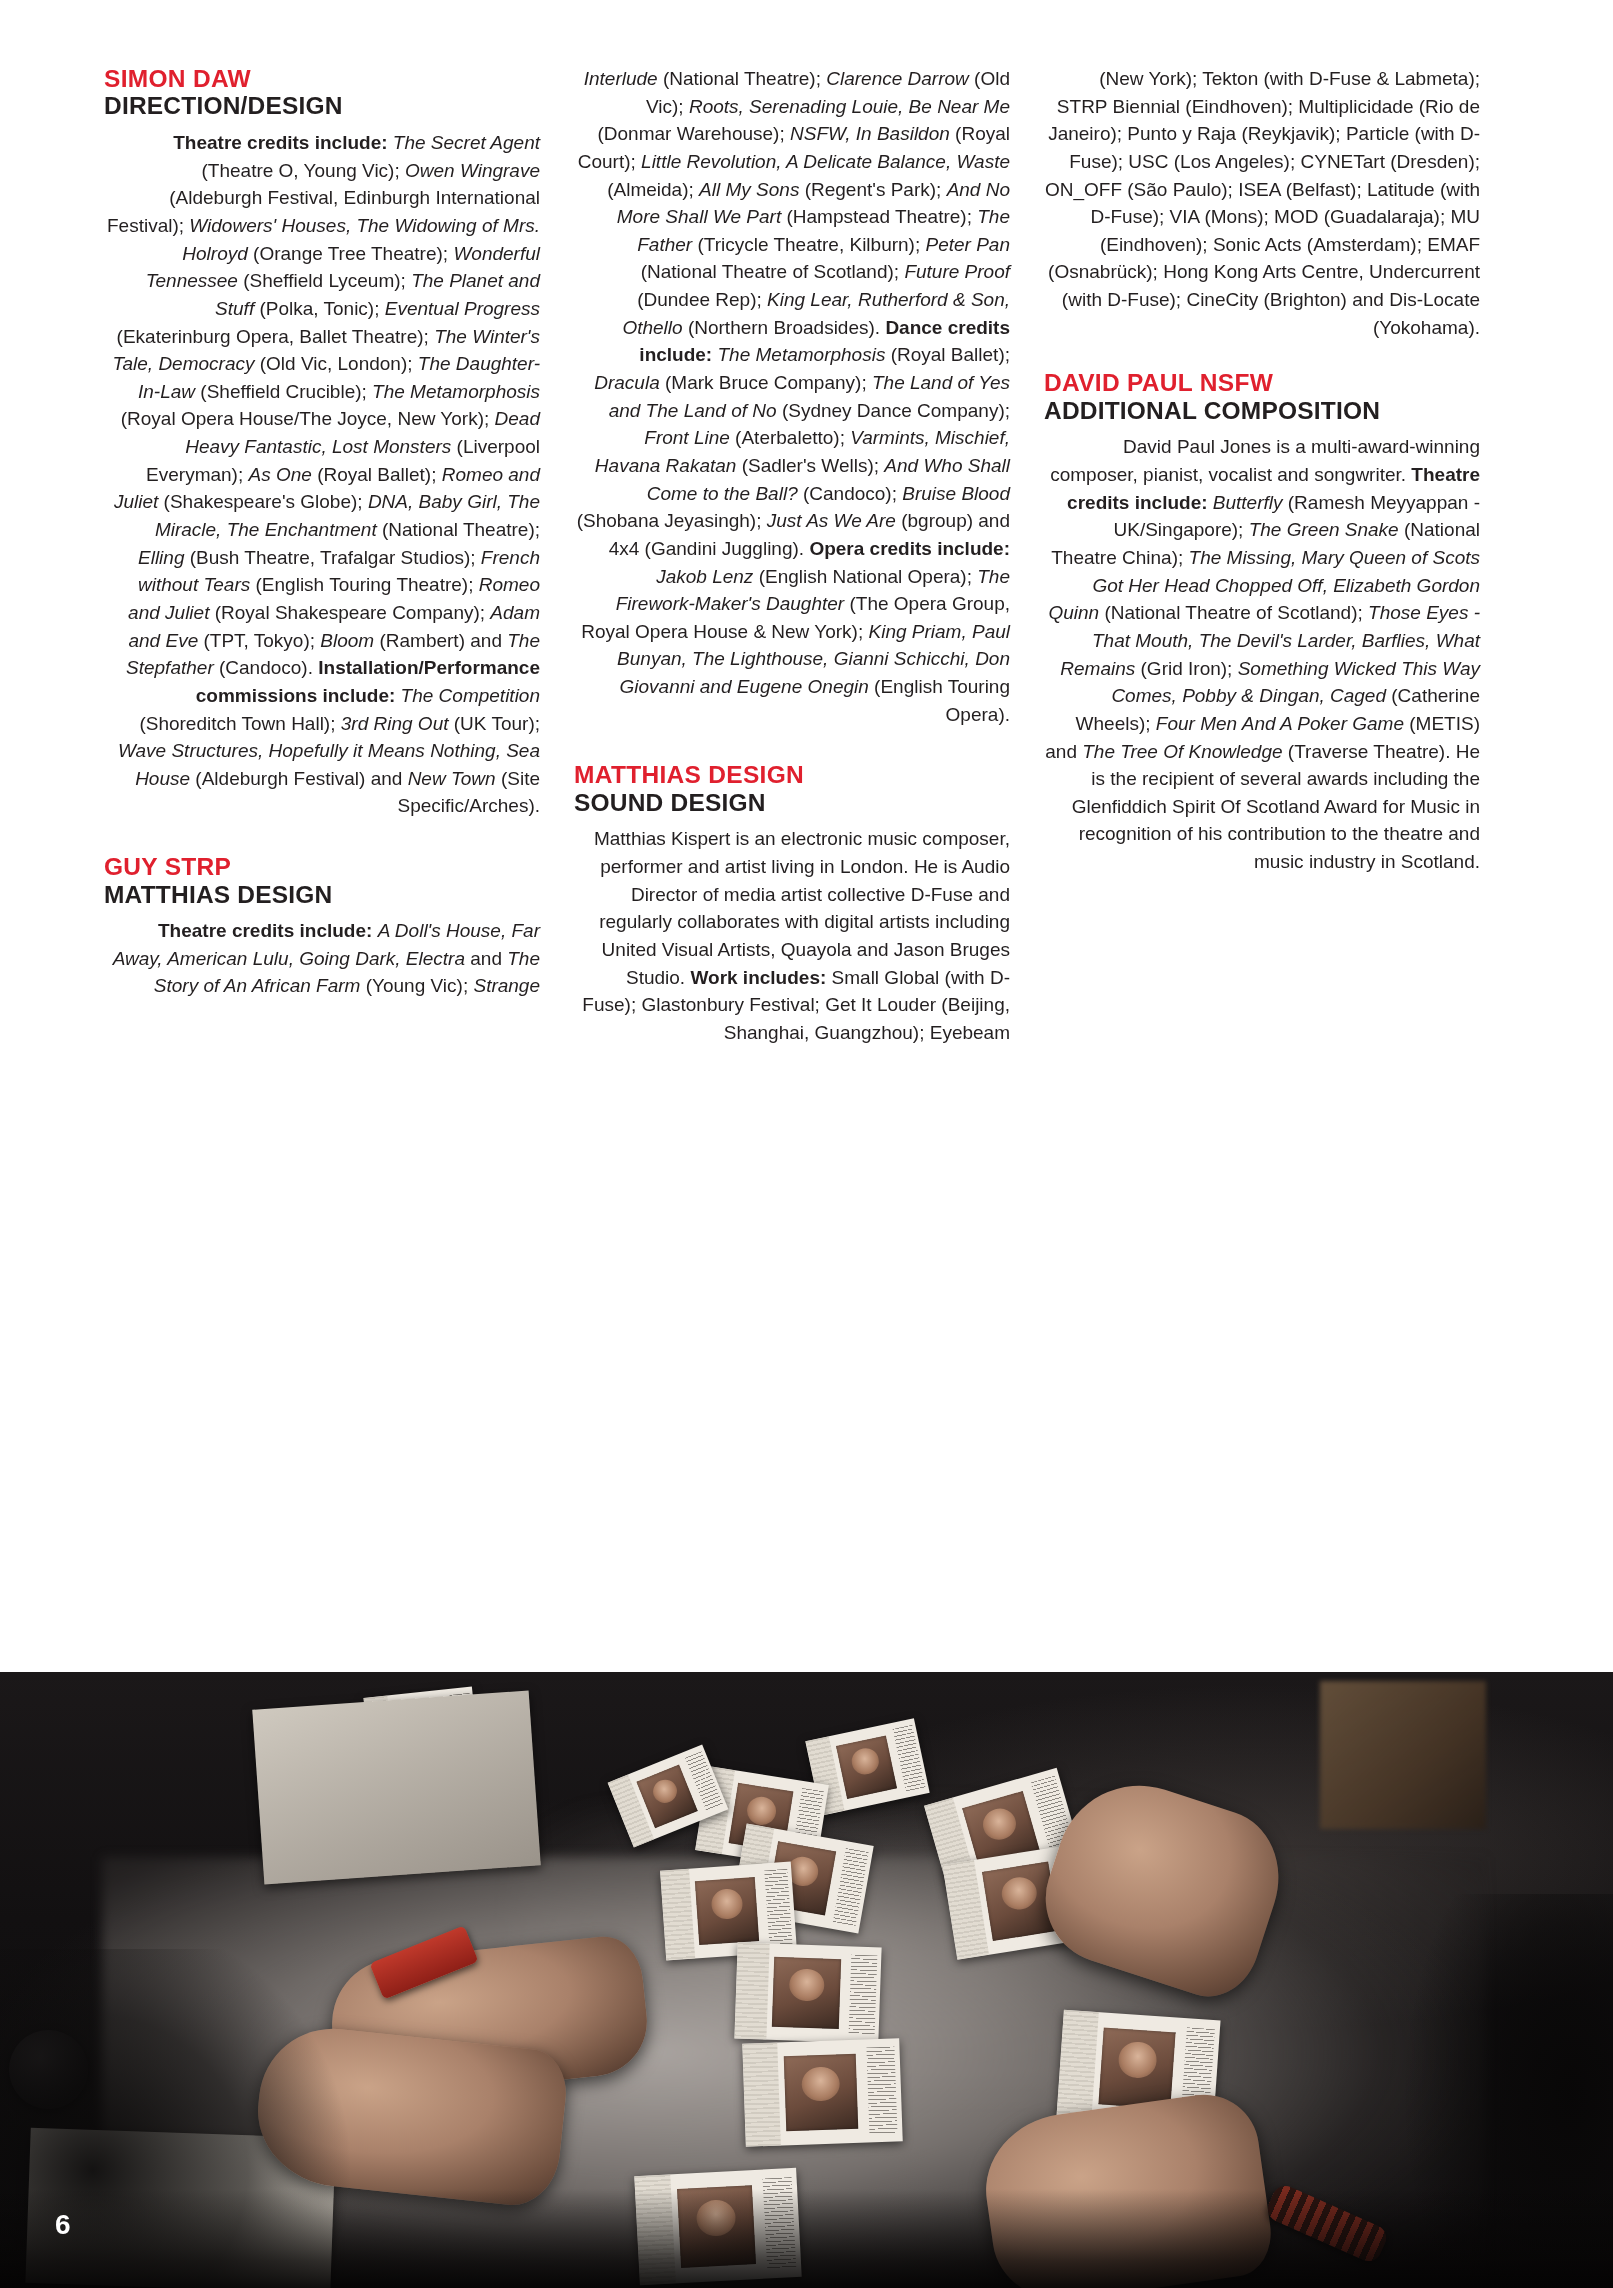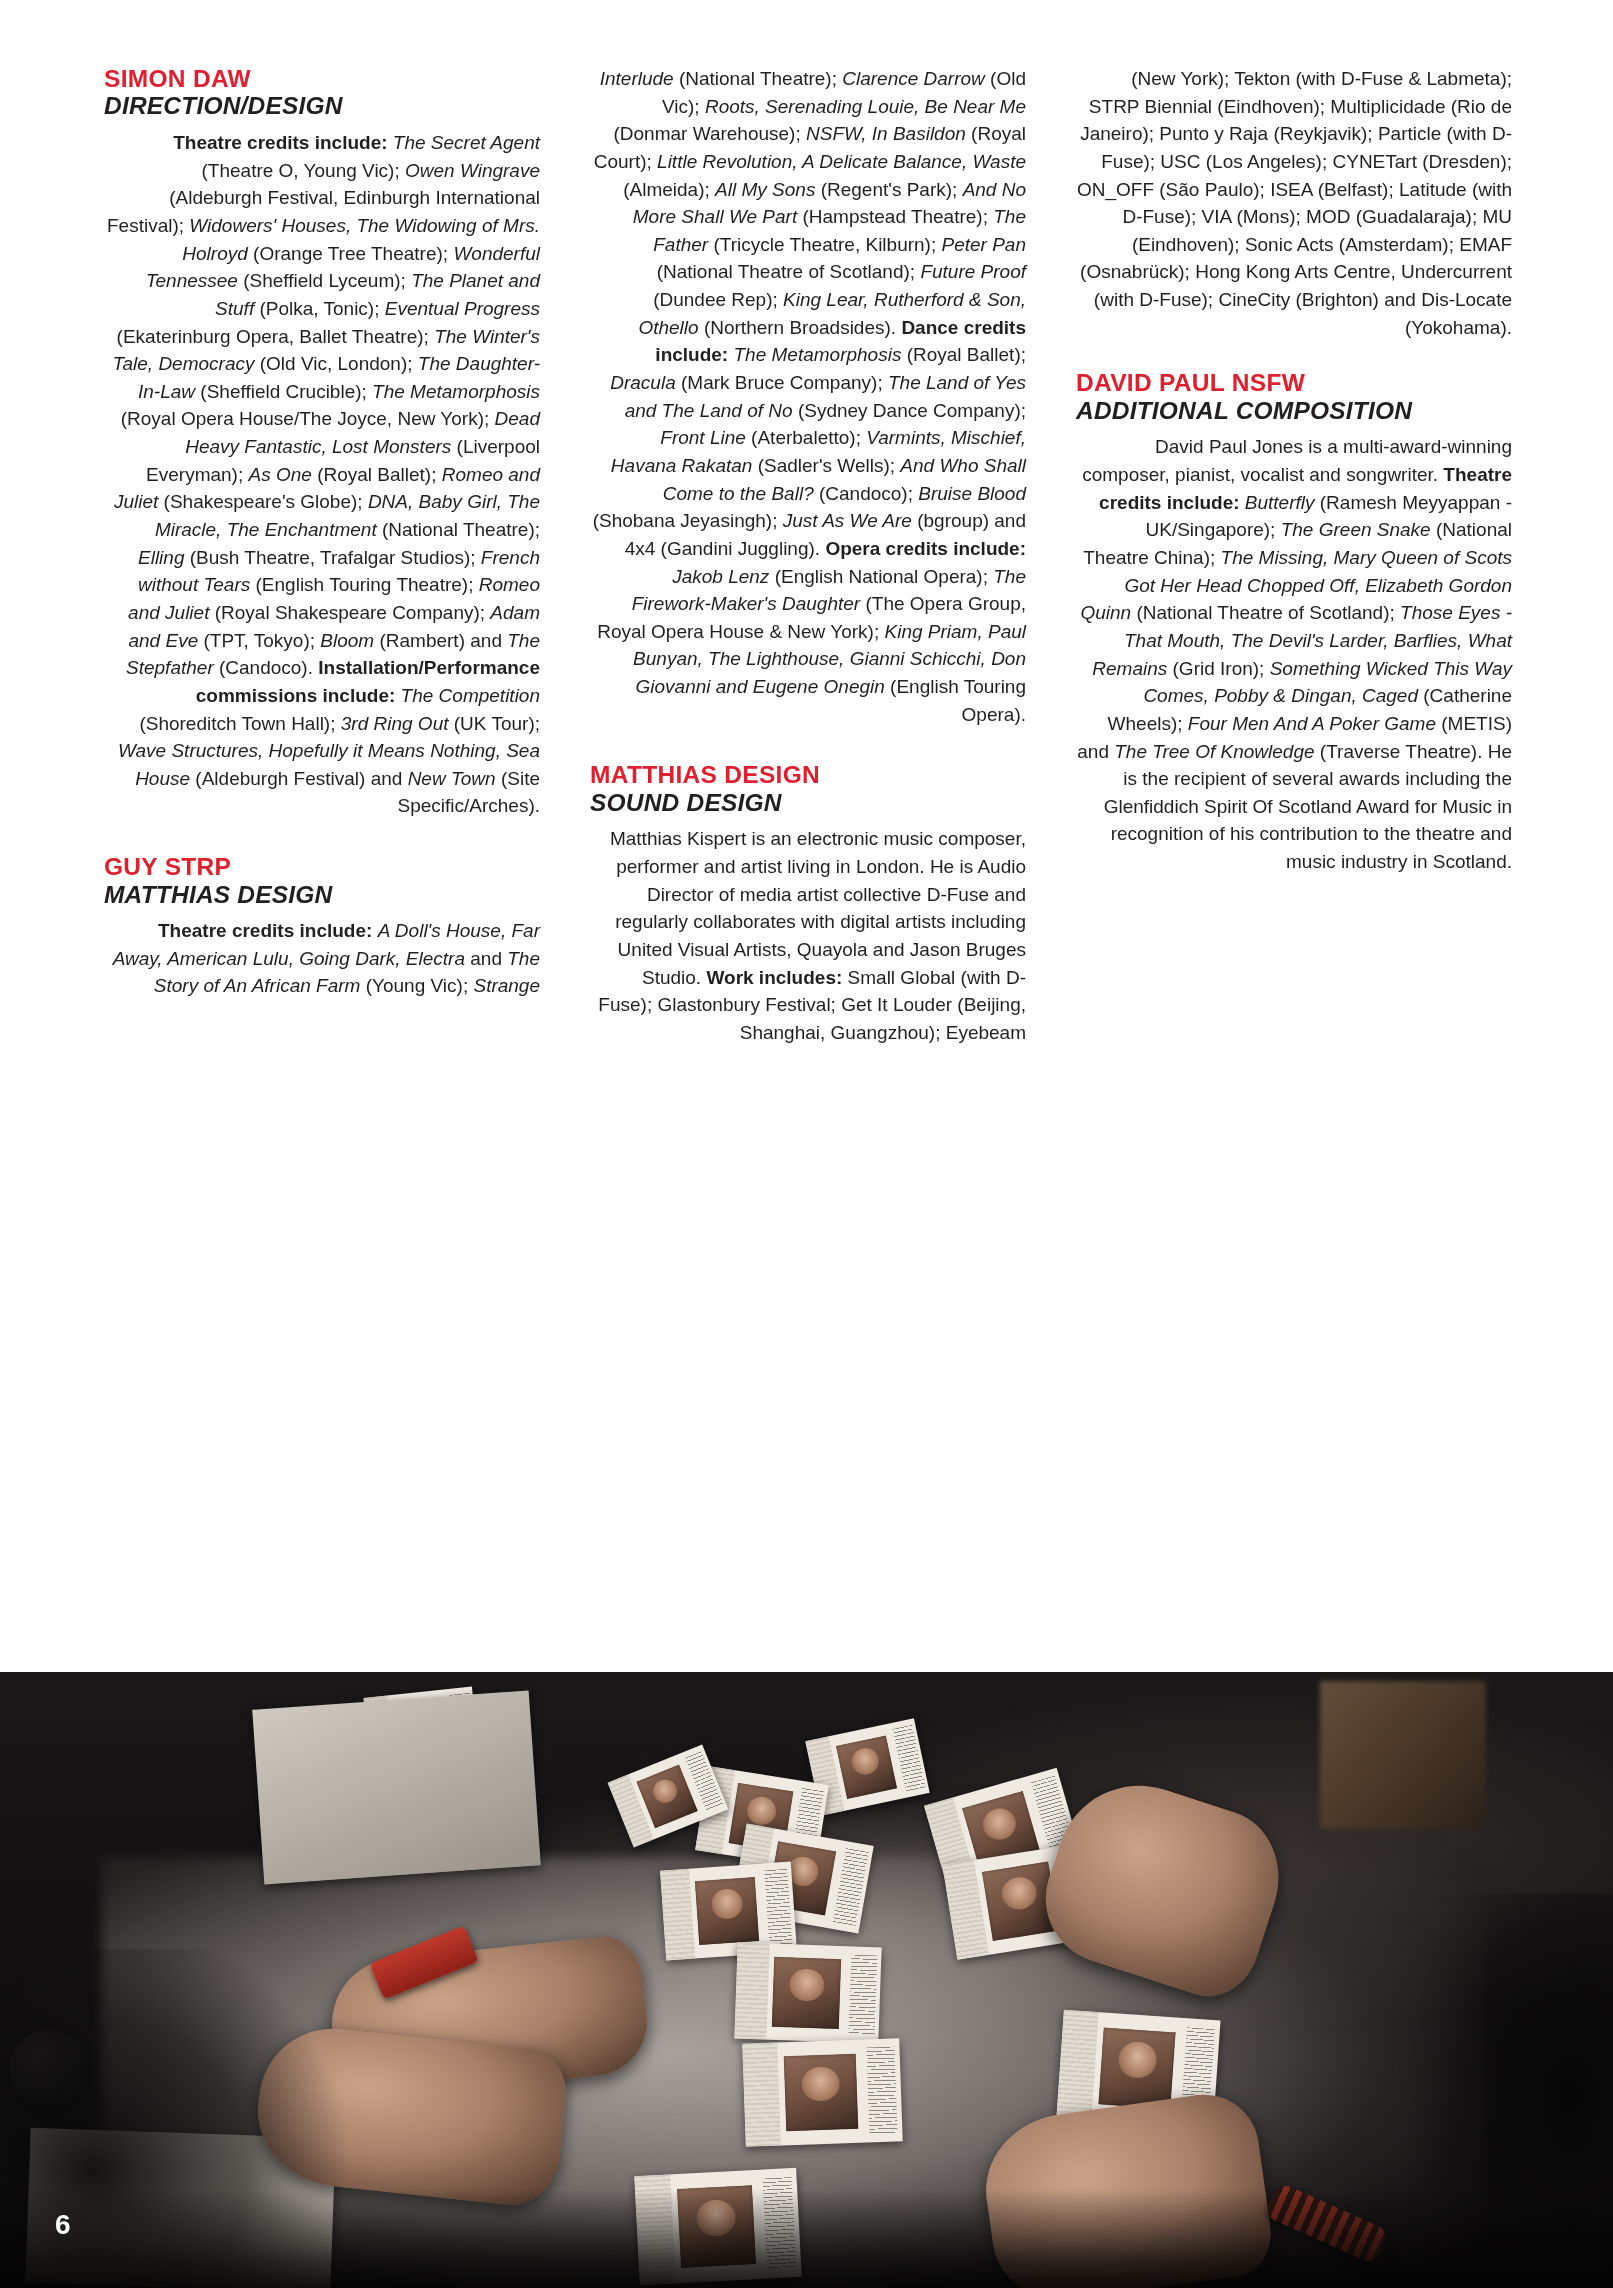--- a/index.html
+++ b/index.html
@@ -19,42 +19,41 @@
     position: absolute;
     inset: 0;
   }
   .columns {
     position: absolute;
     left: 104px;
     top: 65px;
     width: 1412px;
     height: 1560px;
     display: flex;
-    gap: 50px;
+    gap: 34px;
   }
   .col {
     width: 436px;
     flex: 0 0 436px;
   }
   .section-title {
     color: #e0202e;
     font-size: 24.5px;
     font-weight: bold;
     letter-spacing: 0.3px;
     line-height: 1.12;
     margin: 0 0 0 0;
   }
   .section-sub {
     color: #231f20;
     font-size: 24.5px;
     font-weight: bold;
     letter-spacing: 0.2px;
     line-height: 1.12;
     margin: 0 0 9.2px 0;
-    font-style: italic;
   }
   .body-text {
     font-size: 19px;
     line-height: 1.455;
     margin: 0;
     text-align: right;
   }
   .body-text + .body-text { margin-top: 18.5px; }
   .spacer-lg { height: 33px; }
   .spacer-md { height: 28px; }

